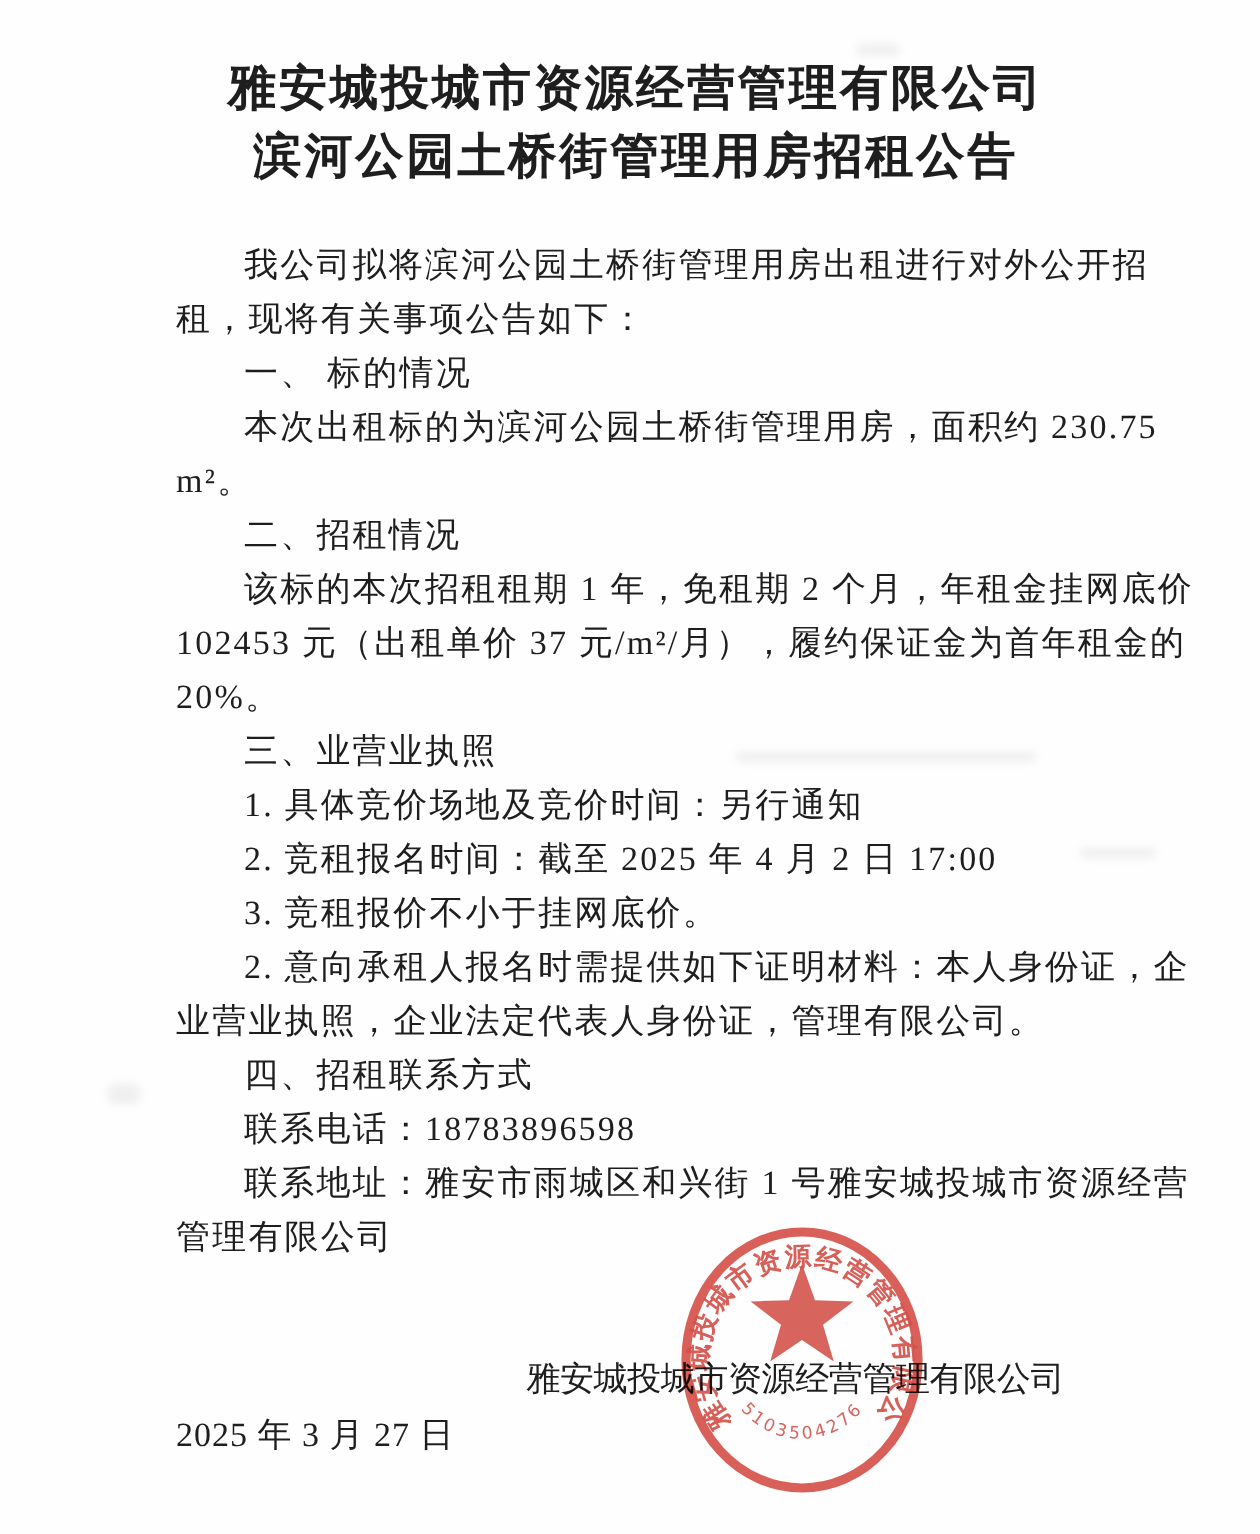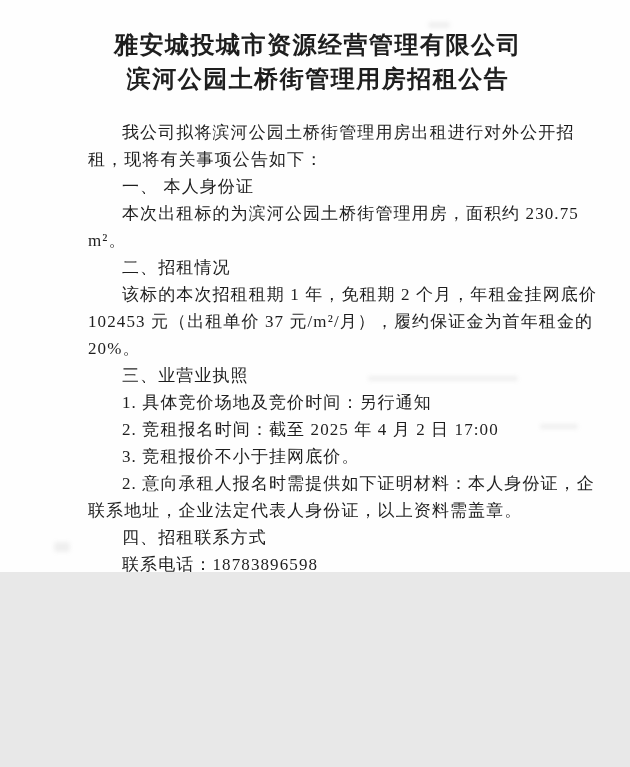--- a/index.html
+++ b/index.html
@@ -1,18 +1,18 @@
 <!DOCTYPE html>
 <html><head>
 <meta charset="utf-8">
 <style>
   html,body{margin:0;padding:0;background:#e8e8e8;}
   .page{
     position:relative;
-    width:630px;height:572px;
+    width:630px;height:767px;
     margin:0 auto;
     background:#fefefe;
     overflow:hidden;
     font-family:"Liberation Serif","DejaVu Serif",serif;
     color:#1e1e1e;
   }
   .content{
     position:absolute;
     left:88px;top:28px;
     width:460px;
@@ -80,33 +80,33 @@
 
   <div class="content">
     <div class="doc-title">
       <div>雅安城投城市资源经营管理有限公司</div>
       <div>滨河公园土桥街管理用房招租公告</div>
     </div>
 
     <div class="body-lines">
       <div class="line indent">我公司拟将滨河公园土桥街管理用房出租进行对外公开招</div>
       <div class="line">租，现将有关事项公告如下：</div>
-      <div class="line indent">一、 本人身份证</div>
+      <div class="line indent">一、 标的情况</div>
       <div class="line indent">本次出租标的为滨河公园土桥街管理用房，面积约 230.75</div>
       <div class="line">m²。</div>
       <div class="line indent">二、招租情况</div>
       <div class="line indent">该标的本次招租租期 1 年，免租期 2 个月，年租金挂网底价</div>
       <div class="line">102453 元（出租单价 37 元/m²/月），履约保证金为首年租金的</div>
       <div class="line">20%。</div>
       <div class="line indent">三、业营业执照</div>
       <div class="line indent">1. 具体竞价场地及竞价时间：另行通知</div>
       <div class="line indent">2. 竞租报名时间：截至 2025 年 4 月 2 日 17:00</div>
       <div class="line indent">3. 竞租报价不小于挂网底价。</div>
       <div class="line indent">2. 意向承租人报名时需提供如下证明材料：本人身份证，企</div>
-      <div class="line">联系地址，企业法定代表人身份证，以上资料需盖章。</div>
+      <div class="line">业营业执照，企业法定代表人身份证，管理有限公司。</div>
       <div class="line indent">四、招租联系方式</div>
       <div class="line indent">联系电话：18783896598</div>
       <div class="line indent">联系地址：雅安市雨城区和兴街 1 号雅安城投城市资源经营</div>
       <div class="line">管理有限公司</div>
     </div>
   </div>
 
   <div class="sig-block">
     <div class="sig-company">雅安城投城市资源经营管理有限公司</div>
     <div class="sig-date">2025 年 3 月 27 日</div>

